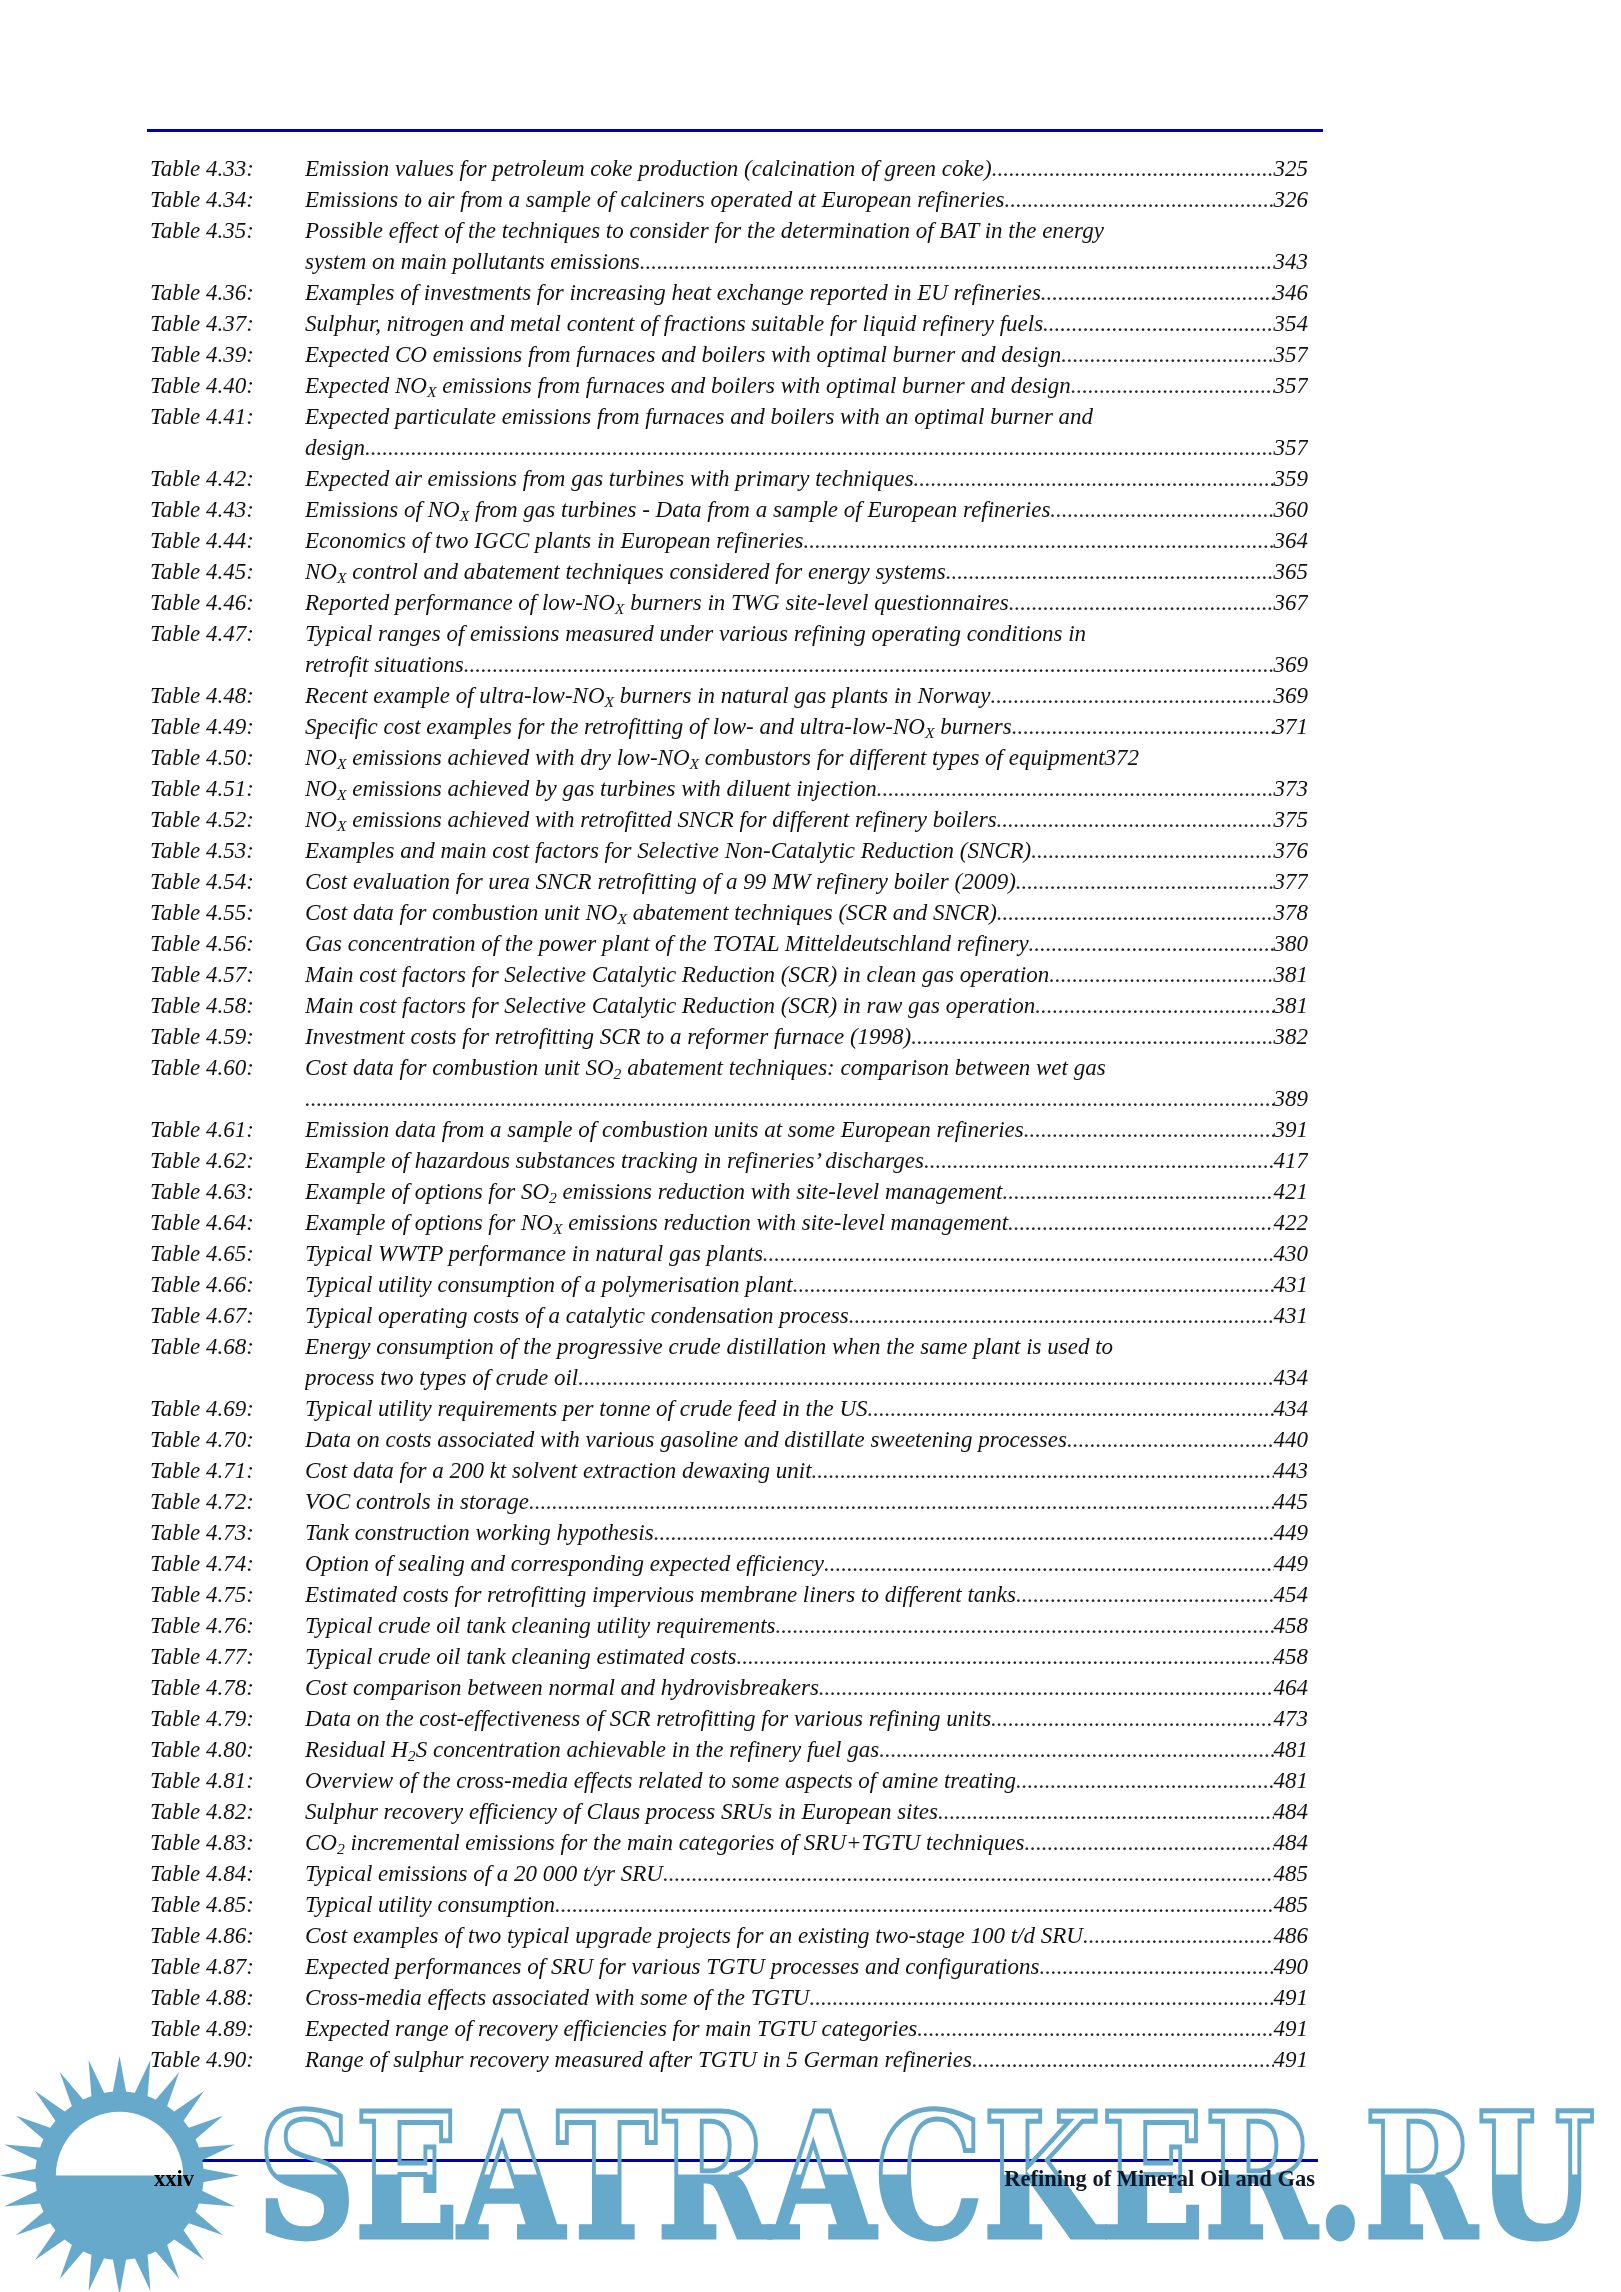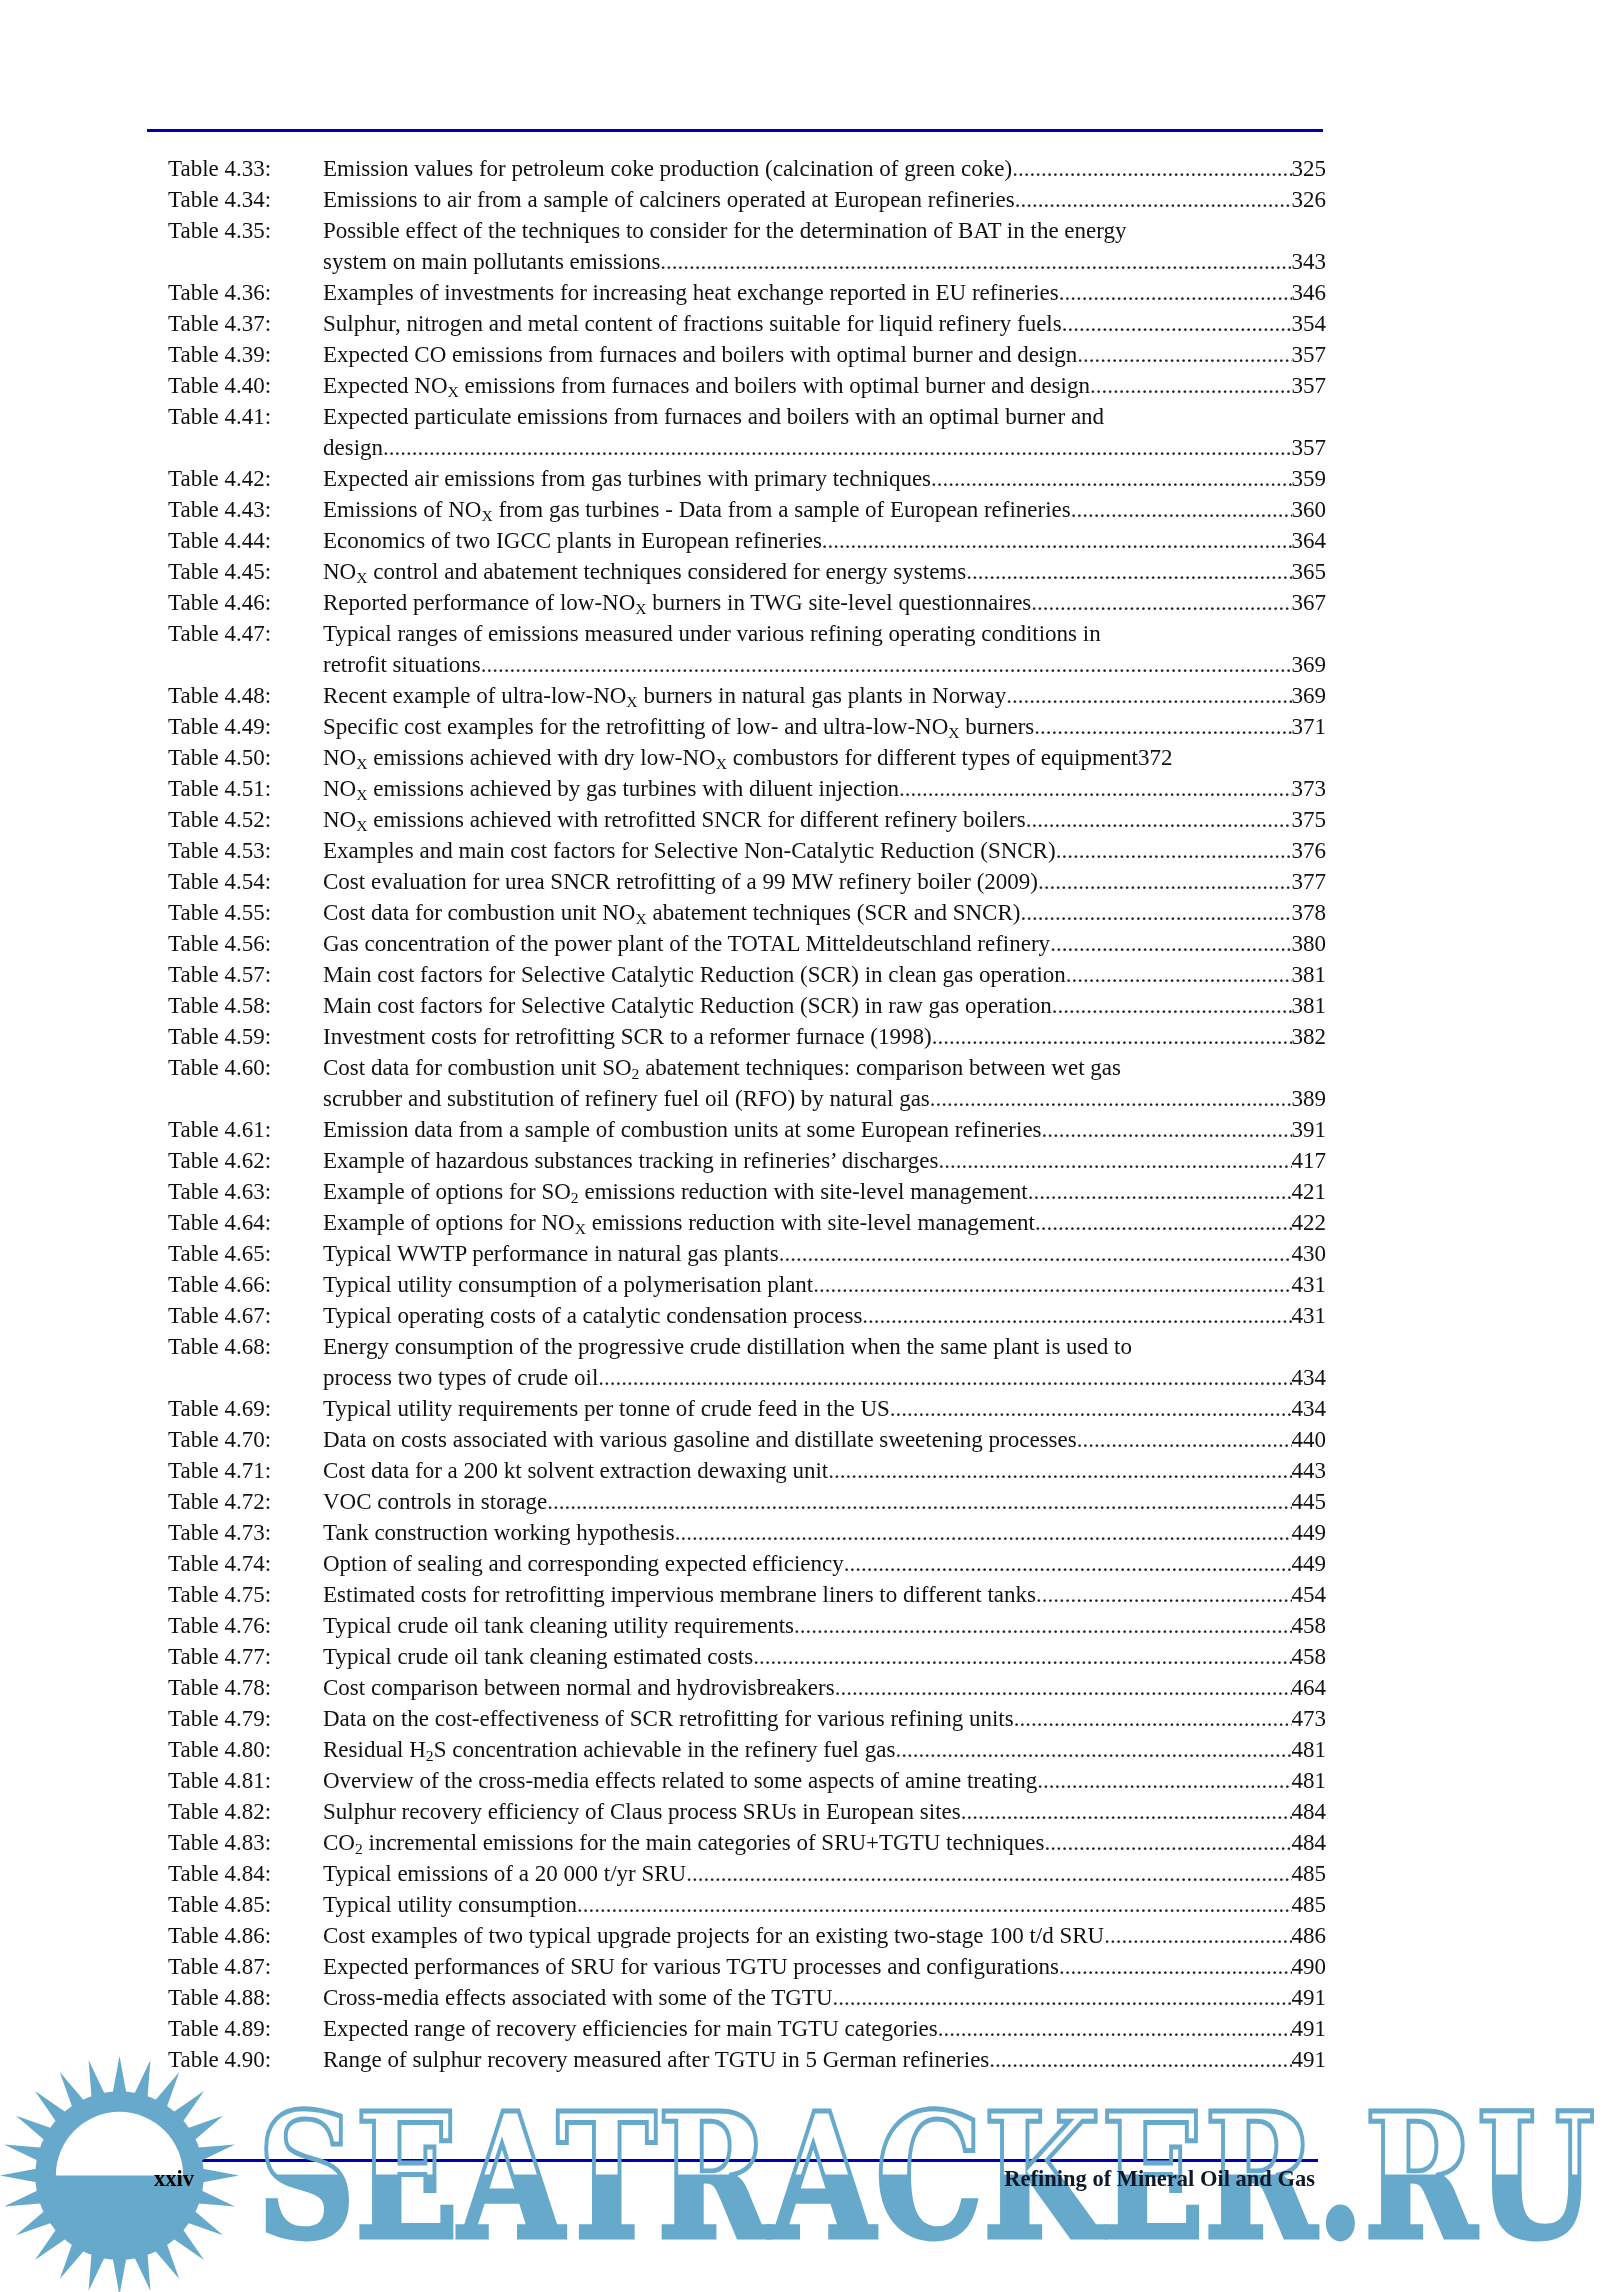--- a/index.html
+++ b/index.html
@@ -7,21 +7,21 @@
     width: 1621px; height: 2293px; position: relative; overflow: hidden;
     background: #ffffff;
     font-family: "Liberation Serif", "DejaVu Serif", serif;
     color: #111;
   }
   .header-rule {
     position: absolute; left: 147px; top: 129px; width: 1176px; height: 2.9px;
     background: #0000b0;
   }
   .toc {
-    position: absolute; left: 168px; top: 153px; width: 1158px;
+    position: absolute; left: 150px; top: 153px; width: 1158px; font-style: italic;
   }
   .row {
     position: relative; height: 31px; line-height: 31px;
     font-size: 23px; white-space: nowrap;
   }
   .row .label { position: absolute; left: 0; top: 0; }
   .row .title {
     position: absolute; left: 155px; right: 0; top: 0;
     display: flex; align-items: baseline; overflow: hidden;
   }
@@ -294,21 +294,20 @@
     <div class="row">
     <span class="label">Table 4.60:</span>
     <span class="title">
       <span class="txt">Cost data for combustion unit SO<sub>2</sub> abatement techniques: comparison between wet gas</span>
 
     </span>
   </div>
     <div class="row">
     <span class="label"></span>
     <span class="title">
-      <span class="txt">scrubber and substitution of refinery fuel oil (RFO) by natural gas </span>
       <span class="dots"></span>
       <span class="pg">389</span>
     </span>
   </div>
     <div class="row">
     <span class="label">Table 4.61:</span>
     <span class="title">
       <span class="txt">Emission data from a sample of combustion units at some European refineries</span>
       <span class="dots"></span>
       <span class="pg">391</span>

